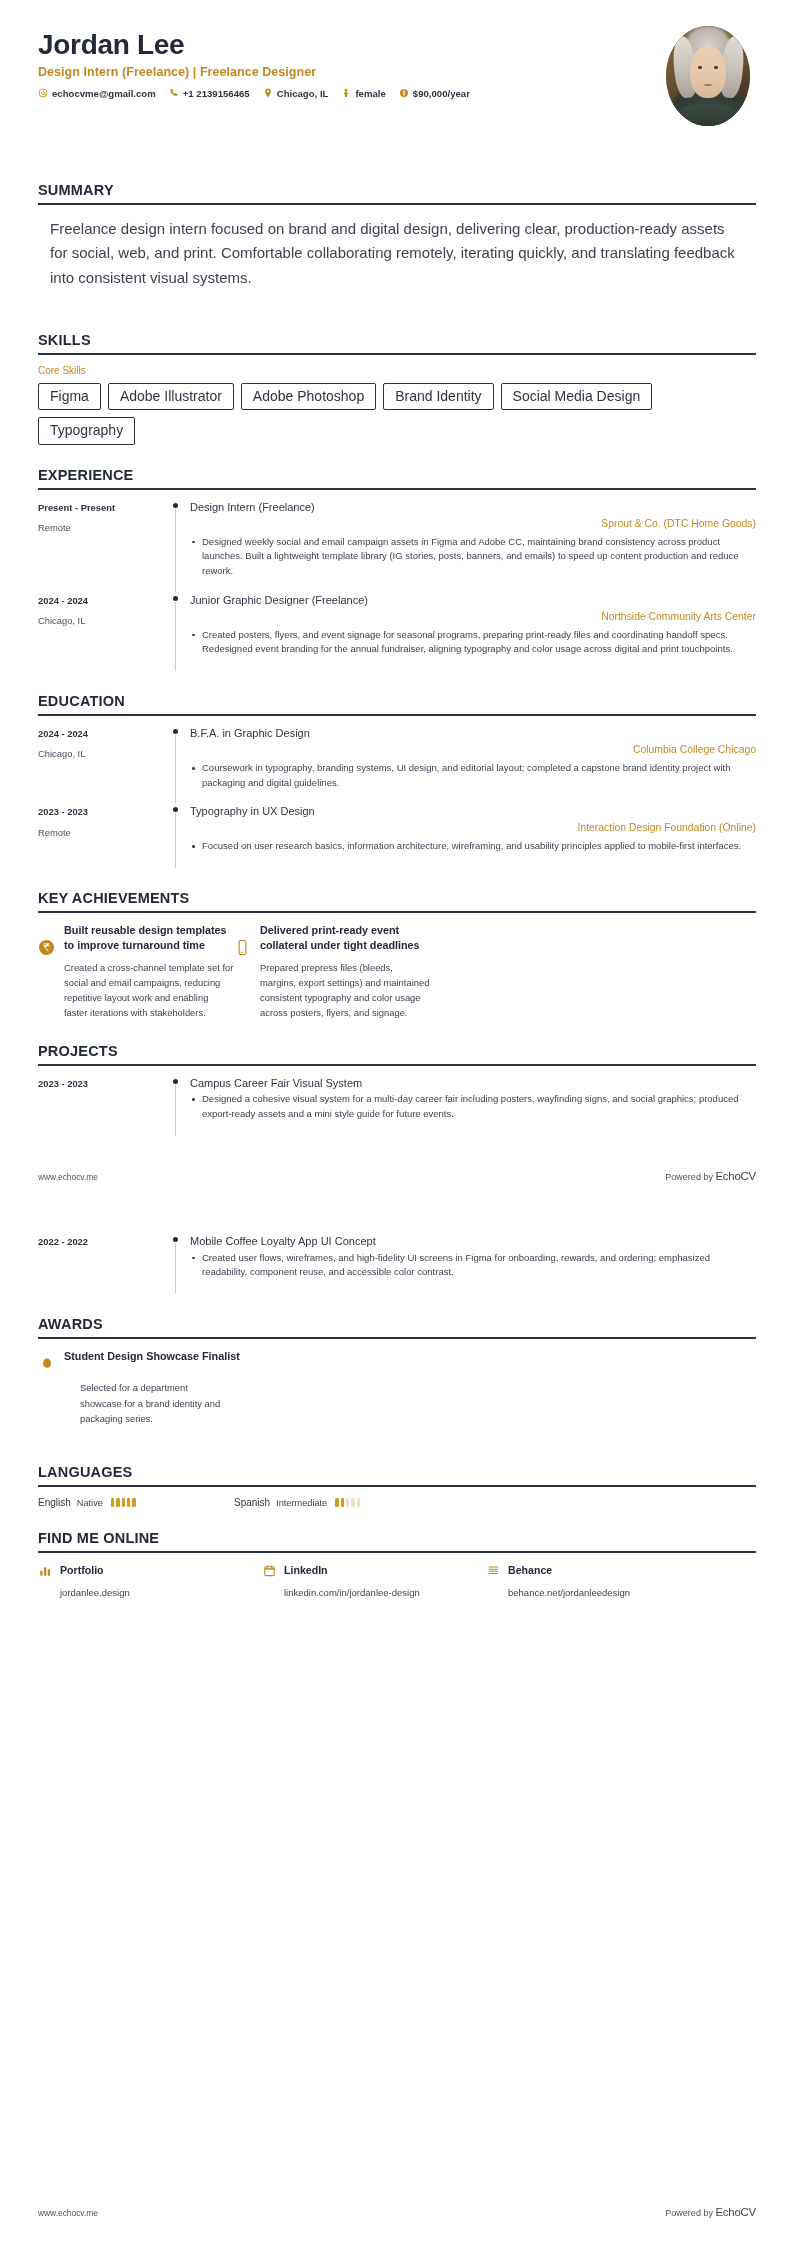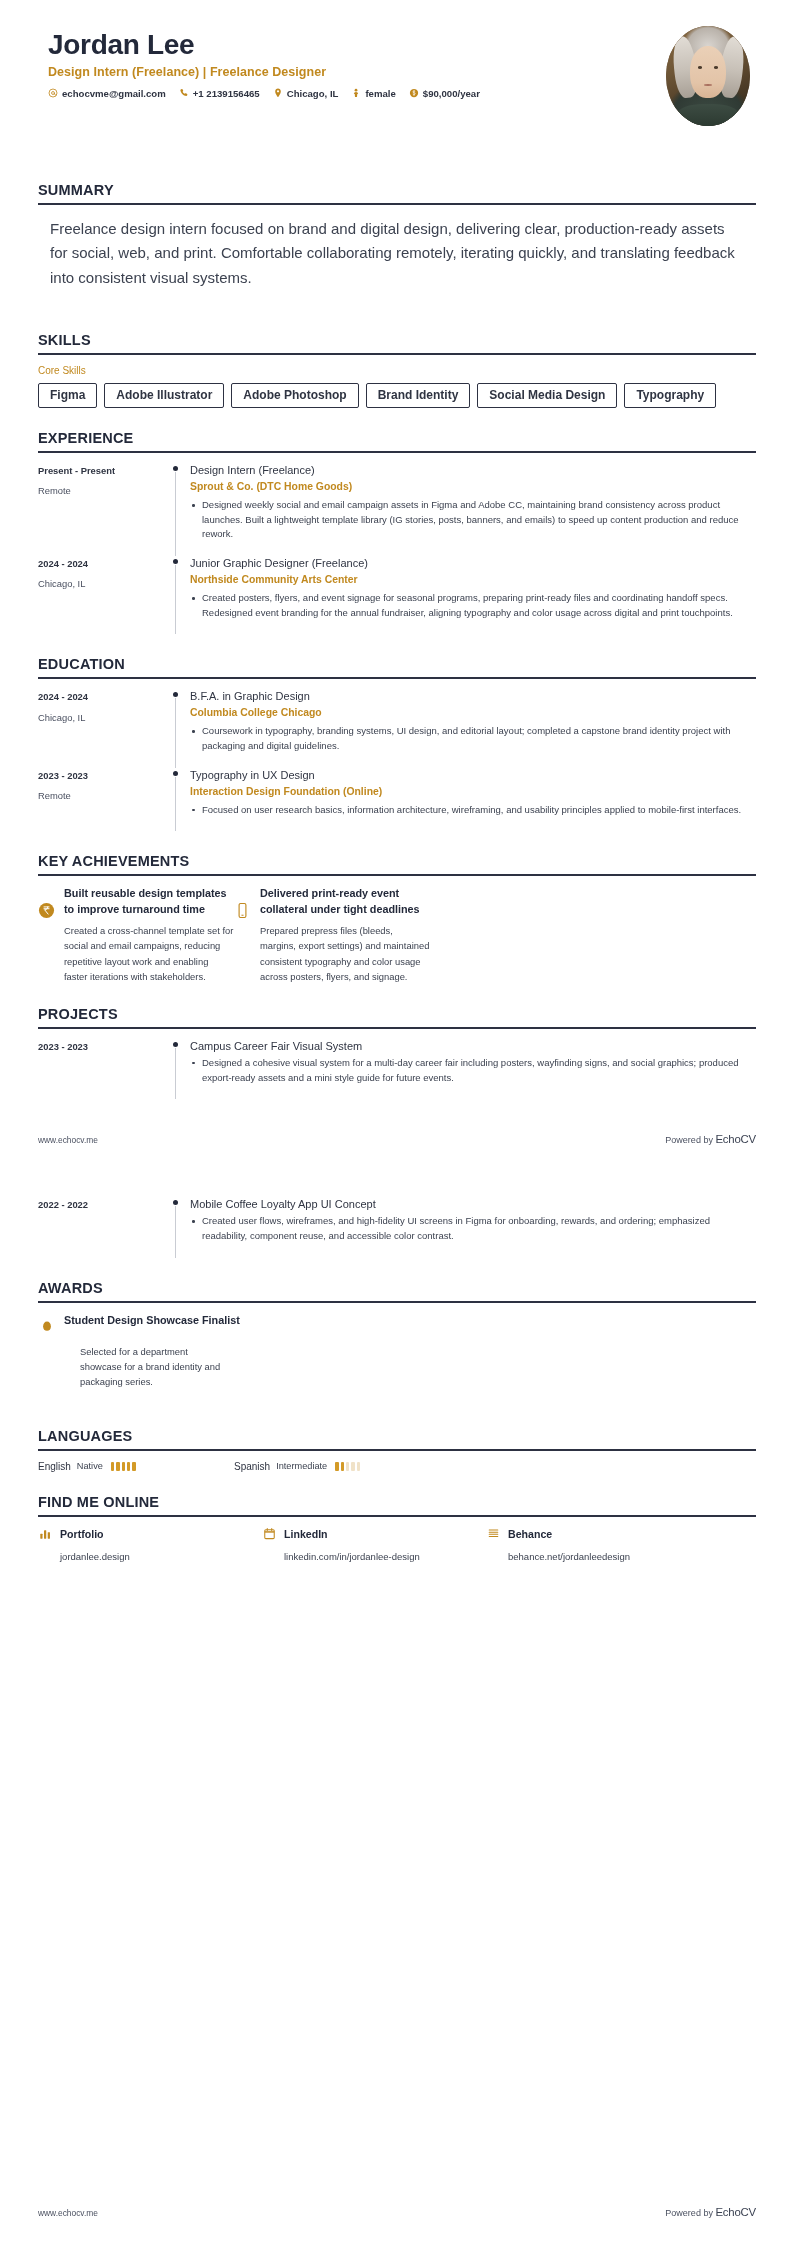--- a/index.html
+++ b/index.html
@@ -18,21 +18,21 @@
     min-height: 2246px;
     padding: 0;
     background: #fff;
   }
 
   
   .header {
     display: flex;
     align-items: flex-start;
     justify-content: space-between;
-    padding: 26px 38px 0 48px;
+    padding: 26px 38px 0 38px;
   }
   .head-left { padding-top: 4px; }
   .name {
     font-size: 28px;
     font-weight: 700;
     letter-spacing: -0.3px;
     color: #23293a;
     line-height: 1.1;
     margin: 0 0 4px 0;
   }
@@ -169,22 +169,22 @@
   }
   .pill-row {
     display: flex;
     flex-wrap: wrap;
     gap: 7px;
   }
   .pill {
     border: 1px solid #2d3142;
     border-radius: 2px;
     padding: 5px 11px;
-    font-size: 12px;
-    font-weight: 700;
+    font-size: 14px;
+    font-weight: 400;
     color: #2f3442;
     line-height: 1.1;
     background: #fff;
   }
 
   
   .entry {
     display: flex;
     align-items: flex-start;
   }
@@ -237,24 +237,25 @@
   }
   .entry-title {
     font-size: 11px;
     font-weight: 400;
     color: #2f3442;
     line-height: 1.35;
     margin: 0 0 2px 0;
   }
   .entry-org {
     font-size: 10.4px;
-    font-weight: 700;
+    font-weight: 400;
     color: #c1891f;
     margin: 0 0 4px 0;
     line-height: 1.35;
+    text-align: right;
   }
   .bullets { margin: 0; padding: 0; list-style: none; }
   .bullets li {
     position: relative;
     padding-left: 12px;
     font-size: 9.5px;
     line-height: 1.55;
     color: #3c4250;
     margin-bottom: 2px;
   }

